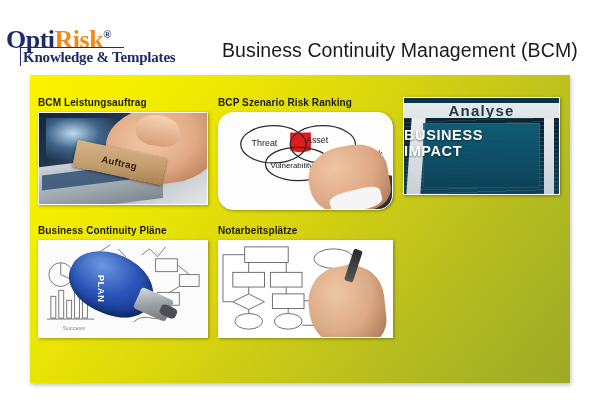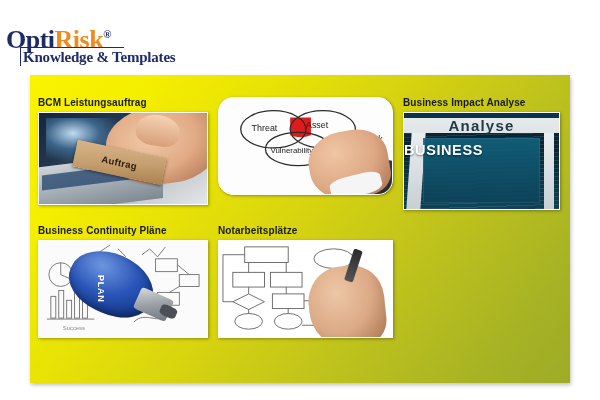--- a/index.html
+++ b/index.html
@@ -138,70 +138,72 @@
 
   <div id="header">
 
     <div id="logo">
       <div class="logo-word">
         <span class="logo-opti">Opti</span><span class="logo-risk">Risk</span><span class="logo-reg">®</span>
       </div>
       <div class="logo-tag">Knowledge &amp; Templates</div>
     </div>
 
+    <div id="page-title">Business Continuity Management (BCM)</div>
   </div>
 
   <div id="panel">
 
     <div class="tile" style="left:8px; top:22px;">
       <div class="tile-label">BCM Leistungsauftrag</div>
       <div class="thumb ph-auftrag" style="width:170px; height:93px;">
         <div class="ph-auftrag-bg"></div>
         <div class="ph-glow"></div>
         <div class="ph-laptop"></div>
         <div class="ph-laptop2"></div>
         <div class="ph-hand"></div>
         <div class="ph-finger"></div>
         <div class="ph-stamp">
           <span>Auftrag</span>
         </div>
       </div>
     </div>
 
     <div class="tile" style="left:188px; top:22px;">
+      <div class="tile-label">BCP Szenario Risk Ranking</div>
       <div class="thumb ph-venn" style="width:175px; height:98px;border-radius:15px;">
         <svg class="venn-svg" viewBox="0 0 175 98" preserveAspectRatio="none">
           <path d="M72,20 L72,38 A22,16 0 0 0 93,38 L93,20 Z" fill="#e01b1b"></path>
           <ellipse cx="55" cy="32" rx="33" ry="19" fill="none" stroke="#2b2b2b" stroke-width="1.3"></ellipse>
           <ellipse cx="105" cy="32" rx="33" ry="19" fill="none" stroke="#2b2b2b" stroke-width="1.3"></ellipse>
           <ellipse cx="80" cy="52" rx="33" ry="17" fill="none" stroke="#2b2b2b" stroke-width="1.3"></ellipse>
           <line x1="122" y1="48" x2="148" y2="44" stroke="#2b2b2b" stroke-width="1.2"></line>
           <text x="33" y="34" font-family="Liberation Sans, sans-serif" font-size="9" fill="#1a1a1a">Threat</text>
           <text x="88" y="31" font-family="Liberation Sans, sans-serif" font-size="9" fill="#1a1a1a">Asset</text>
           <text x="52" y="56" font-family="Liberation Sans, sans-serif" font-size="8" fill="#1a1a1a">Vulnerability</text>
           <text x="148" y="45" font-family="Liberation Sans, sans-serif" font-size="9" fill="#1a1a1a">Risk</text>
         </svg>
         <div class="vn-sleeve"></div>
         <div class="vn-hand"></div>
         <div class="vn-cuff"></div>
       </div>
     </div>
 
     <div class="tile" style="left:373px; top:22px;">
-      <div class="tile-label">Business Impact Analyse</div>
       <div class="thumb ph-impact" style="width:157px; height:98px;">
         <div class="bi-wave"></div>
         <div class="bi-top"></div>
         <div class="bi-topbar"></div>
         <div class="bi-lcol"></div>
         <div class="bi-rcol"></div>
         <div class="bi-analyse">Analyse</div>
         <div class="bi-band"></div>
         <div class="bi-text">
           <div>BUSINESS</div>
+          <div>IMPACT</div>
         </div>
       </div>
     </div>
 
     <div class="tile" style="left:188px; top:150px;">
       <div class="tile-label">Notarbeitsplätze</div>
       <div class="thumb ph-flow" style="width:175px; height:98px;">
         <svg class="fl-svg" viewBox="0 0 175 98" preserveAspectRatio="none">
           <g fill="#ffffff" stroke="#5f5f5f" stroke-width="0.9">
             <rect x="26" y="6" width="44" height="16"></rect>

